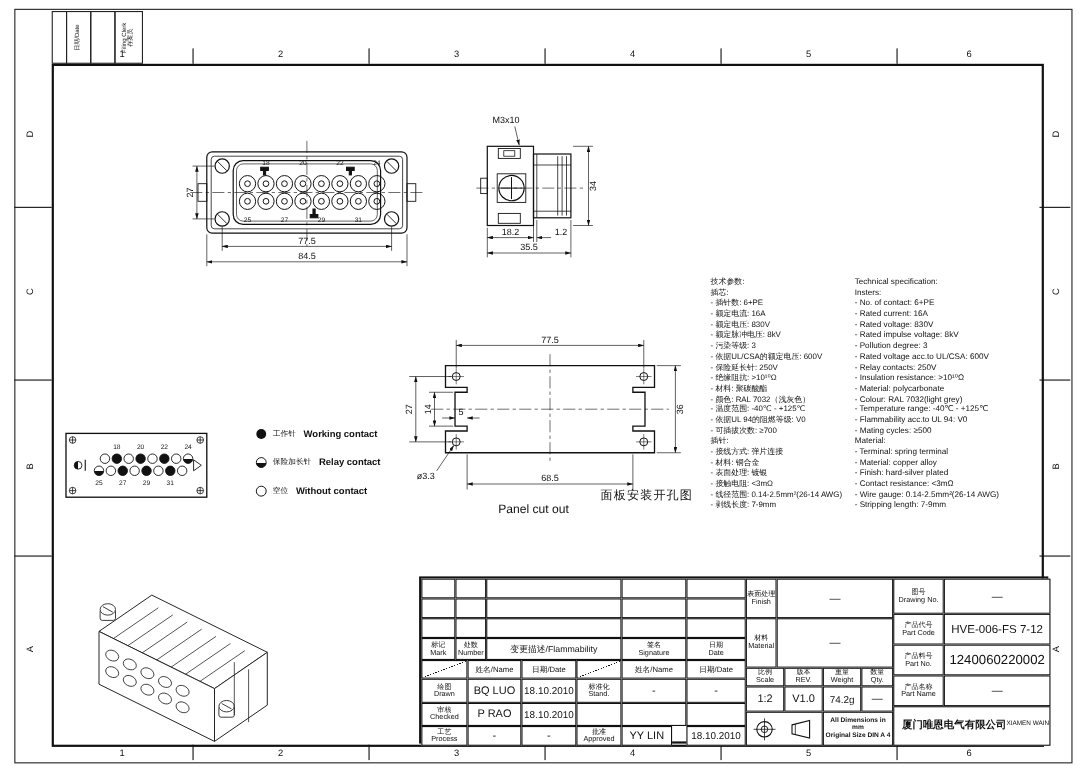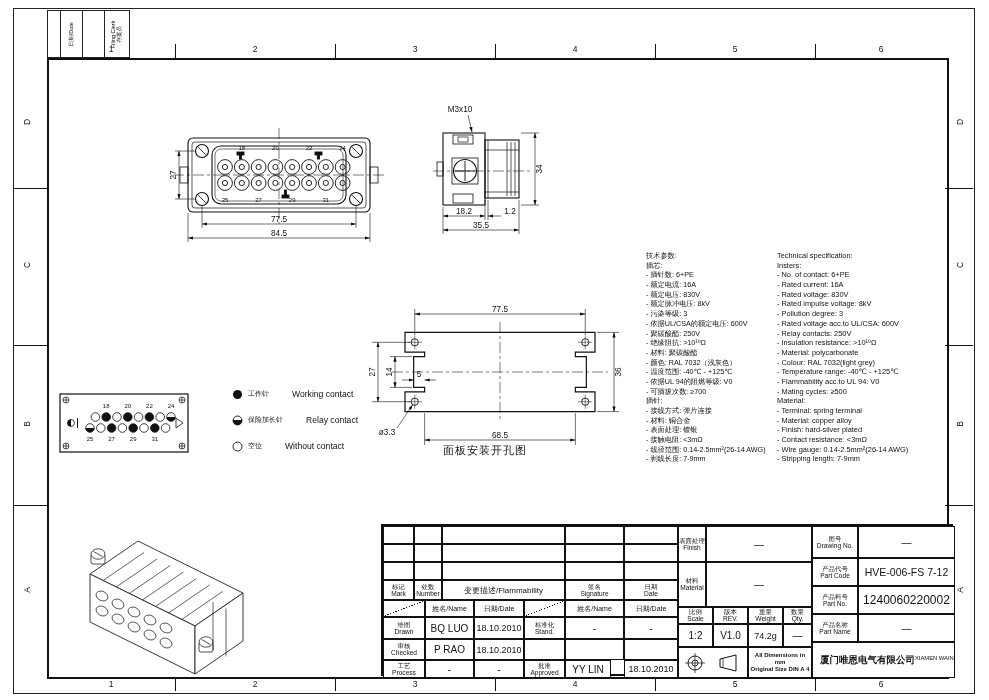--- a/index.html
+++ b/index.html
@@ -15,21 +15,21 @@
              display:flex;align-items:center;justify-content:center;overflow:hidden;}
   .vtext{transform:rotate(-90deg);white-space:nowrap;font-size:5.5px;line-height:1.15;text-align:center;}
   .spec{font-size:7.2px;line-height:9.7px;white-space:nowrap;color:#111;}
   .spec div{height:9.7px;}
   .cap-cn{font-size:11px;letter-spacing:1px;}
   .cap-en{font-size:11px;}
   .arr-title-cn{font-size:6.8px;}
   .arr-title-en{font-size:8.8px;font-weight:700;line-height:1.25;}
   .legend-row{position:absolute;display:flex;align-items:center;gap:5px;height:12px;}
   .legend-cn{font-size:7px;}
-  .legend-en{font-size:8.6px;font-weight:400;margin-left:18px;white-space:nowrap;}
+  .legend-en{font-size:8.6px;font-weight:700;margin-left:2px;white-space:nowrap;}
   
   #tblock{left:381px;top:524px;width:572px;height:152px;border:2px solid #111;box-sizing:border-box;}
   .c{position:absolute;border:1px solid #111;box-sizing:border-box;display:flex;
      align-items:center;justify-content:center;text-align:center;overflow:hidden;background:#fff;}
   .lbl2{flex-direction:column;line-height:1.12;}
   .cn{font-size:6.4px;display:block;}
   .en{font-size:6.6px;display:block;}
   .val{font-size:10px;white-space:nowrap;}
   .diag{background:linear-gradient(to bottom right,transparent 49.3%,#111 49.3%,#111 50.7%,transparent 50.7%);}
   .pin-working{fill:#111;stroke:#111;stroke-width:.8;}
@@ -239,21 +239,21 @@
 
   <div class="abs spec" style="left:646px;top:251px">
       <div>技术参数:</div>
       <div>插芯:</div>
       <div>- 插针数: 6+PE</div>
       <div>- 额定电流: 16A</div>
       <div>- 额定电压: 830V</div>
       <div>- 额定脉冲电压: 8kV</div>
       <div>- 污染等级: 3</div>
       <div>- 依据UL/CSA的额定电压: 600V</div>
-      <div>- 聚碳酸酯: 250V</div>
+      <div>- 保险延长针: 250V</div>
       <div>- 绝缘阻抗: &gt;10¹⁰Ω</div>
       <div>- 材料: 聚碳酸酯</div>
       <div>- 颜色: RAL 7032（浅灰色）</div>
       <div>- 温度范围: -40℃ - +125℃</div>
       <div>- 依据UL 94的阻燃等级: V0</div>
       <div>- 可插拔次数: ≥700</div>
       <div>插针:</div>
       <div>- 接线方式: 弹片连接</div>
       <div>- 材料: 铜合金</div>
       <div>- 表面处理: 镀银</div>
@@ -403,21 +403,22 @@
       <line x1="57" y1="140" x2="72.5" y2="117" marker-end="url(#arw)"></line>
     </g>
     <text class="dimtxt" x="160" y="23.5" text-anchor="middle">77.5</text>
     <text class="dimtxt" x="160" y="149.5" text-anchor="middle">68.5</text>
     <text class="dimtxt" x="280.5" y="84" text-anchor="middle" transform="rotate(-90 280.5 84)">36</text>
     <text class="dimtxt" x="34.5" y="84" text-anchor="middle" transform="rotate(-90 34.5 84)">27</text>
     <text class="dimtxt" x="51.5" y="84" text-anchor="middle" transform="rotate(-90 51.5 84)">14</text>
     <text class="dimtxt" x="79" y="89" text-anchor="middle">5</text>
     <text class="dimtxt" x="47" y="147" text-anchor="middle">ø3.3</text>
   </svg>
-  <div class="abs cap-cn" style="left:340px;top:443px;width:290px;text-align:center">面板安装开孔图</div>
+  <div class="abs cap-cn" style="left:340px;top:443px;width:290px;text-align:right">面板安装开孔图</div>
+  <div class="abs cap-en" style="left:340px;top:457px;width:290px;text-align:center">Panel cut out</div>
 
   <svg class="abs" style="left:68px;top:492px" width="230" height="195" viewBox="0 0 230 195">
     <g stroke="#222" stroke-width="0.9" fill="#fff" stroke-linejoin="round">
       <polygon points="22,82 70,49 175,101 127,134"></polygon>
       <polygon points="22,82 22,130 127,182 127,134"></polygon>
       <polygon points="127,134 175,101 175,149 127,182"></polygon>
       <g stroke-width="0.7" fill="none">
         <line x1="35.1" y1="88.5" x2="76" y2="60.5"></line>
         <line x1="48.2" y1="95" x2="89.1" y2="67"></line>
         <line x1="61.3" y1="101.5" x2="102.2" y2="73.5"></line>

